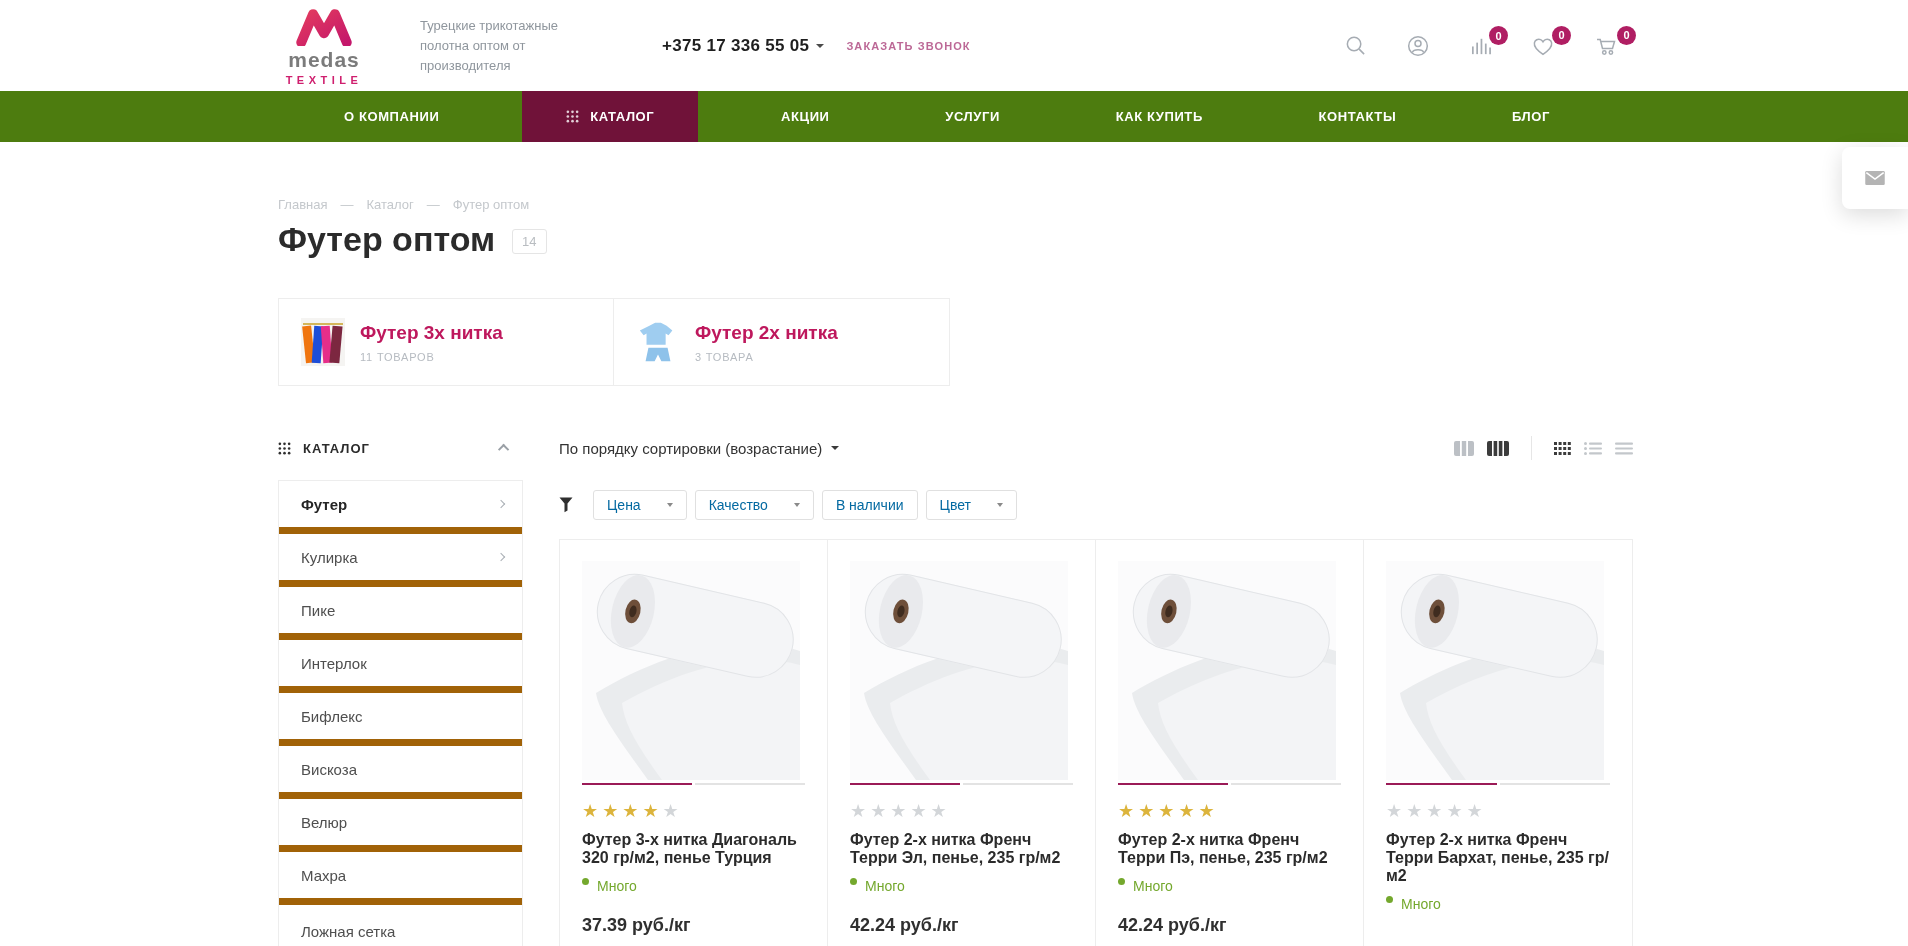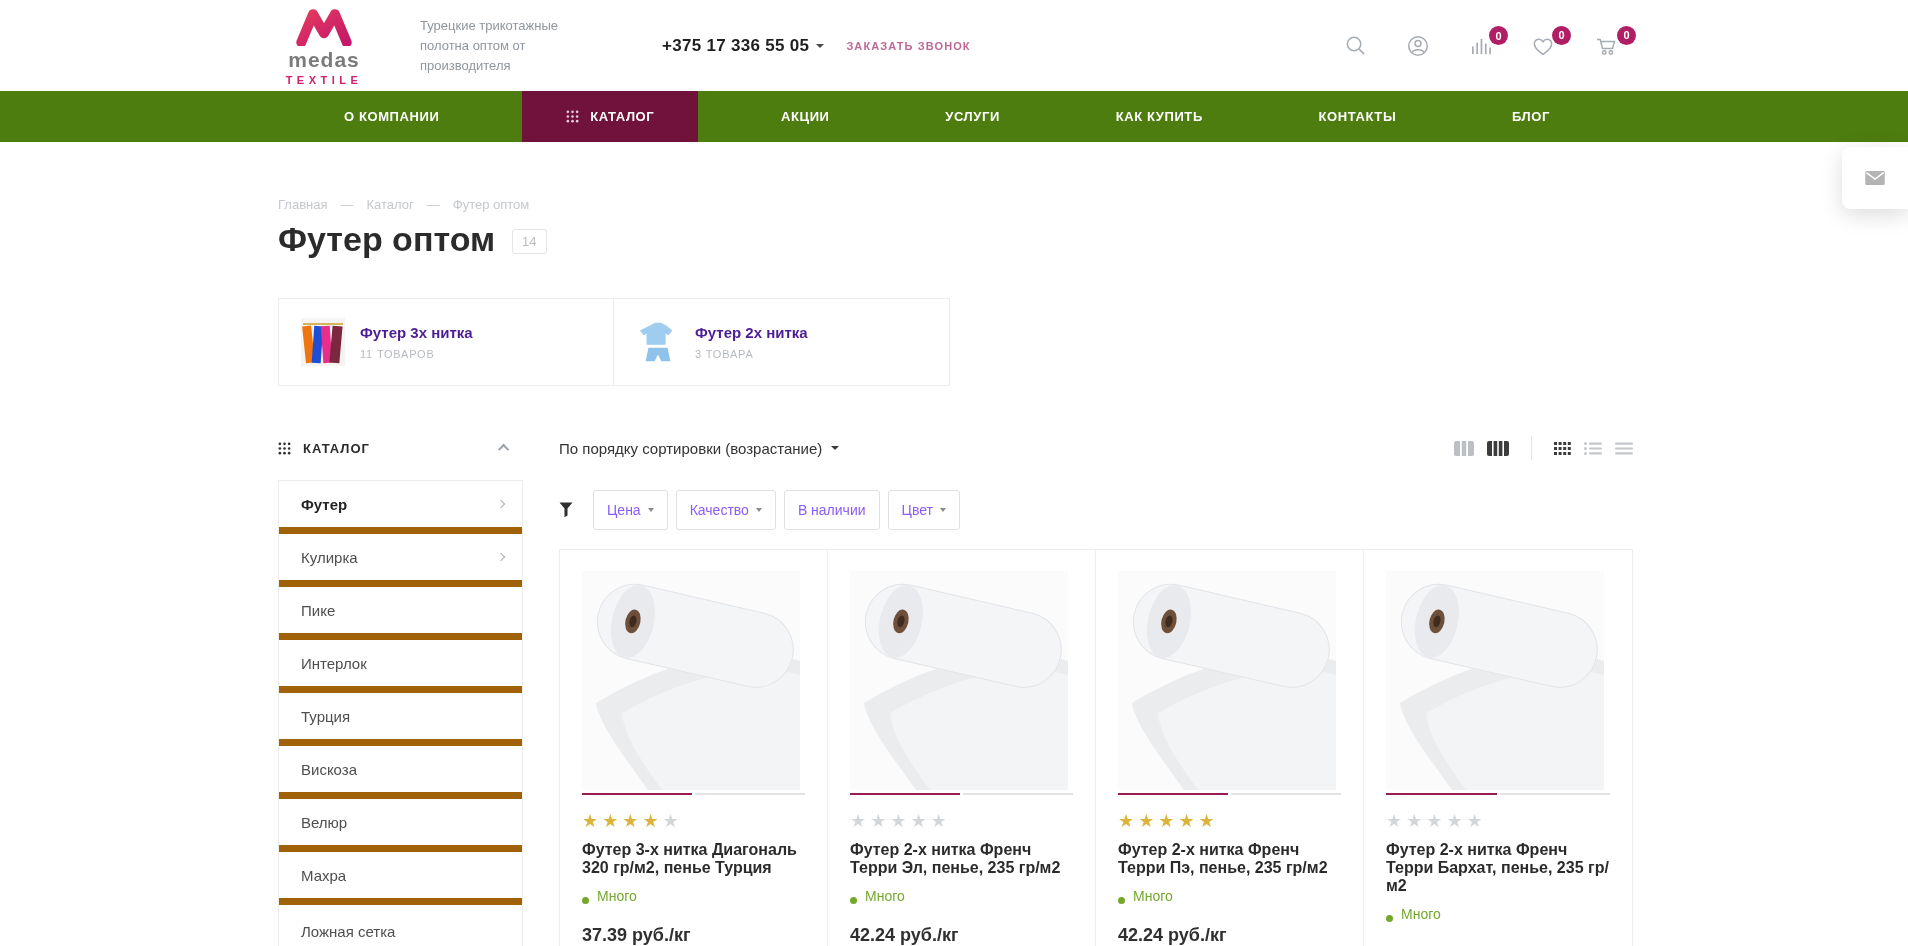--- a/index.html
+++ b/index.html
@@ -42,21 +42,21 @@
   .page-title { font-size:34px; font-weight:bold; color:#2b2b2b; line-height:1; }
   .count-badge { margin-top:7px; border:1px solid #e5e5e5; border-radius:3px; background:#fff;
                  color:#b9bdc1; font-size:13px; padding:4px 9px; }
 
   
   .cat-cards { margin-top:42px; display:flex; width:672px; }
   .cat-card { width:336px; height:88px; border:1px solid #ededed; display:flex; align-items:center;
               padding-left:22px; cursor:pointer; background:#fff; }
   .cat-card + .cat-card { border-left:none; }
   .cat-thumb { width:44px; height:48px; margin-right:15px; flex:none; }
-  .cat-title { font-size:15px; font-weight:bold; color:#4c1d95; margin-bottom:7px; }
+  .cat-title { font-size:19px; font-weight:bold; color:#be185d; margin-bottom:7px; }
   .cat-count { font-size:11px; color:#b6bbc1; letter-spacing:0.8px; }
 
   
   .main-row { margin-top:52px; display:flex; align-items:flex-start; }
   .sidebar { width:245px; flex:none; }
   .side-head { display:flex; align-items:center; height:20px; }
   .side-head-label { margin-left:12px; font-size:13px; font-weight:bold; letter-spacing:1px; color:#2b2b2b; }
   .chev-up { margin-left:auto; margin-right:14px; width:8px; height:8px; border-left:2px solid #9aa0a6;
              border-top:2px solid #9aa0a6; transform:rotate(45deg) translateY(2px); cursor:pointer; }
   .side-list { margin-top:22px; border:1px solid #ededed; }
@@ -70,37 +70,37 @@
   .main { flex:1; margin-left:36px; }
   .toolbar { display:flex; align-items:center; height:20px; }
   .sort { display:flex; align-items:center; gap:9px; font-size:15px; color:#333; cursor:pointer; }
   .sort .caret { border-top-color:#3a3a3a; }
   .views { margin-left:auto; display:flex; align-items:center; gap:13px; }
   .view-btn { display:flex; align-items:center; cursor:pointer; }
   .vdivider { width:1px; height:24px; background:#e6e6e6; margin:0 9px; }
 
   .filters { margin-top:32px; display:flex; align-items:center; gap:8px; }
   .funnel { margin-right:12px; display:flex; align-items:center; cursor:pointer; }
-  .filter-btn { height:40px; border:1px solid #e0e0e0; border-radius:3px; background:#fff;
-                display:flex; align-items:center; gap:7px; padding:0 13px; font-size:14px; color:#8b5cf6; cursor:pointer; }
+  .filter-btn { height:30px; border:1px solid #e0e0e0; border-radius:3px; background:#fff;
+                display:flex; align-items:center; gap:26px; padding:0 13px; font-size:14px; color:#0369a1; cursor:pointer; }
   .filter-btn .caret { border-top-color:#8a8a8a; border-left-width:3.5px; border-right-width:3.5px; }
 
   
   .product-panel { margin-top:19px; border:1px solid #ededed; display:flex; height:480px; background:#fff; }
   .p-card { width:268px; flex:none; border-right:1px solid #ededed; padding:21px 22px 0 22px; }
   .p-card:last-child { border-right:none; }
   .p-img { width:100%; height:219px; cursor:pointer; }
   .p-slider { margin-top:3px; height:2px; display:flex; gap:3px; }
   .p-slider .seg { flex:1; background:#e3e3e3; }
   .p-slider .seg.on { background:#9b1b57; }
   .p-stars { margin-top:17px; font-size:18px; letter-spacing:4px; color:#d3d6d9; line-height:1; }
   .star::before { content:"★"; }
   .star.gold { color:#dcb43c; }
   .p-title { margin-top:11px; font-size:16px; font-weight:bold; color:#2b2b2b; line-height:18px; cursor:pointer; }
-  .p-avail { margin-top:11px; display:flex; align-items:flex-end; gap:8px; font-size:14px; color:#74a82d; }
+  .p-avail { margin-top:11px; display:flex; align-items:flex-start; gap:8px; font-size:14px; color:#74a82d; }
   .dot { width:7px; height:7px; border-radius:50%; background:#74a82d; }
   .p-price { margin-top:21px; font-size:18px; font-weight:bold; color:#2f2f2f; }
 
   svg { display:block; }
 </style>
 </head>
 <body>
 
 <svg width="0" height="0" style="position:absolute">
   <defs>
@@ -308,21 +308,21 @@
           <span>Кулирка</span>
           <span class="chev-right"></span>
         </div>
         <div class="side-item">
           <span>Пике</span>
         </div>
         <div class="side-item">
           <span>Интерлок</span>
         </div>
         <div class="side-item">
-          <span>Турция</span>
+          <span>Бифлекс</span>
         </div>
         <div class="side-item">
           <span>Вискоза</span>
         </div>
         <div class="side-item">
           <span>Велюр</span>
         </div>
         <div class="side-item">
           <span>Махра</span>
         </div>

